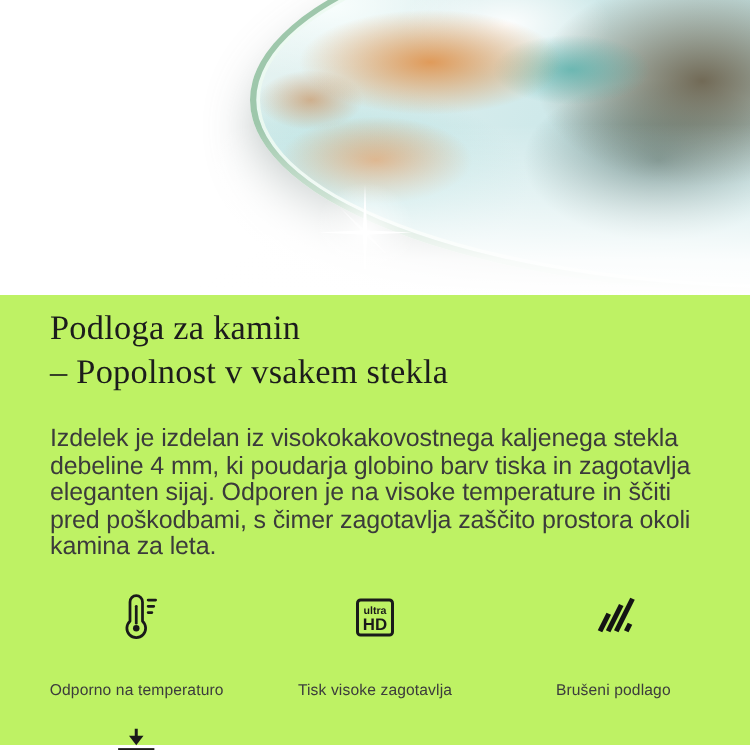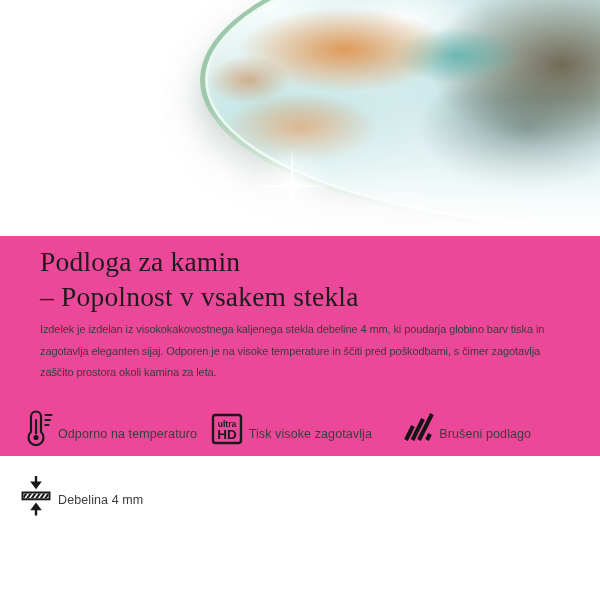--- a/index.html
+++ b/index.html
@@ -1,20 +1,20 @@
 <!DOCTYPE html>
 <html><head>
 <meta charset="utf-8">
 <style>
   html,body{margin:0;padding:0;}
   body{
     width:600px;height:600px;margin:0 auto;background:#ffffff;overflow:hidden;
     font-family:"Liberation Sans","DejaVu Sans",sans-serif;color:#3b3b3b;
   }
-  .page{width:600px;height:456px;position:relative;background:#ec4899;}
+  .page{width:600px;height:596px;position:relative;background:#bef264;}
 
   
   .hero{position:relative;width:600px;height:236px;overflow:hidden;
         background:linear-gradient(150deg,#ffffff 55%,#efefed 100%);}
   .glass-disc{
     position:absolute;left:200px;top:-76px;width:880px;height:312px;border-radius:50%;
     box-sizing:border-box;border:5px solid #9ec7ab;
     box-shadow:inset 0 0 0 3px rgba(236,250,241,0.9), 0 22px 40px -4px rgba(96,112,110,0.45);
     background:
       radial-gradient(150px 60px at 16% 40%, rgba(224,150,82,0.95), rgba(224,150,82,0) 70%),
@@ -30,29 +30,29 @@
   }
   .hero-fade{position:absolute;inset:0;pointer-events:none;
     background:linear-gradient(to bottom, rgba(255,255,255,0) 42%, rgba(255,255,255,0.5) 68%,
                rgba(255,255,255,0.92) 88%, #ffffff 100%);}
   .sparkle{position:absolute;left:250px;top:144px;width:84px;height:84px;pointer-events:none;}
 
   
   h1{margin:0 40px;padding-top:8px;
      font-family:"Liberation Serif","DejaVu Serif",serif;font-weight:400;
      font-size:27.5px;line-height:35px;color:#1c1c1c;letter-spacing:0.2px;}
-  .desc{margin:5px 28px 0 40px;max-width:545px;
-        font-size:11px;line-height:21.6px;letter-spacing:-0.1px;color:#3b3b3b;}
+  .desc{margin:27px 28px 0 40px;max-width:545px;
+        font-size:20px;line-height:21.6px;letter-spacing:-0.1px;color:#3b3b3b;}
 
   
   .features{display:grid;grid-template-columns:repeat(3,1fr);row-gap:20px;
             margin-top:22px;padding:0 14px;}
-  .feature{display:flex;flex-direction:row;align-items:center;text-align:left;}
+  .feature{display:flex;flex-direction:column;align-items:center;text-align:left;}
   .feature .icon-box{height:46px;display:flex;align-items:center;justify-content:center;}
-  .feature .label{margin-top:10px;font-size:12.5px;color:#3c3c3c;letter-spacing:0.1px;}
+  .feature .label{margin-top:28px;font-size:12.5px;color:#3c3c3c;letter-spacing:0.1px;}
   .icon-box svg{display:block;}
 </style>
 </head>
 <body>
 
 <div class="page">
 
   <div class="hero">
     <div class="glass-disc"></div>
     <div class="hero-fade"></div>

